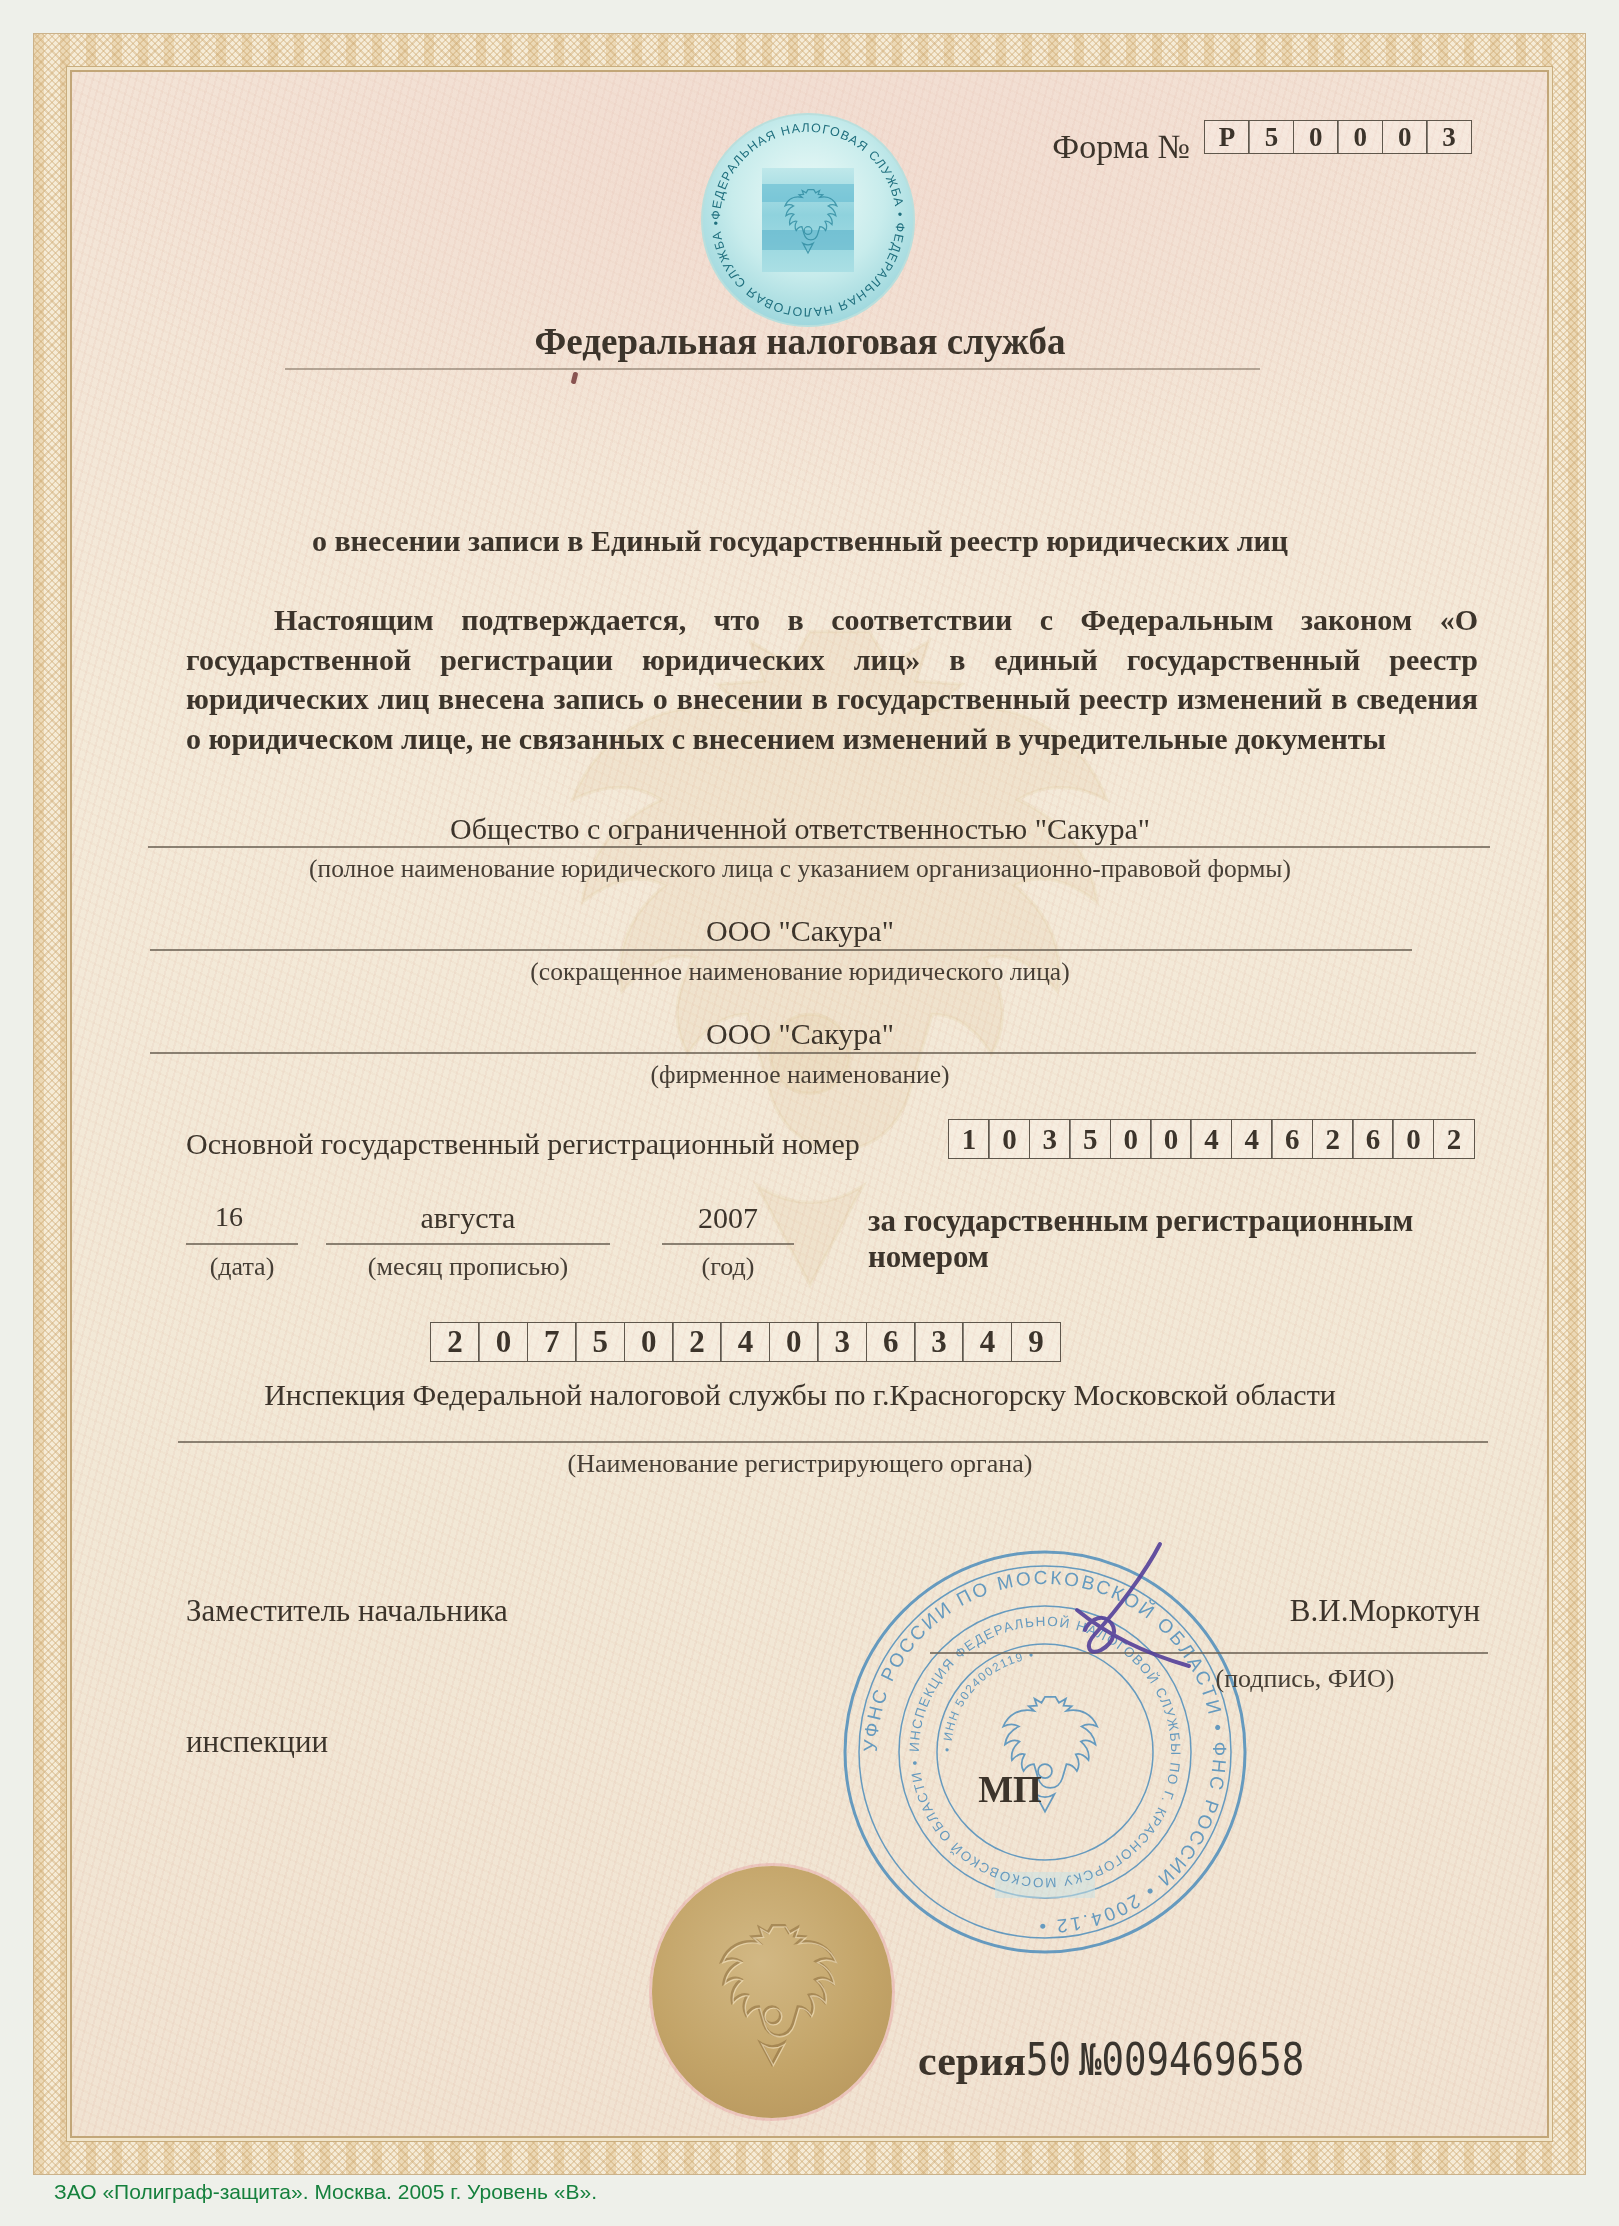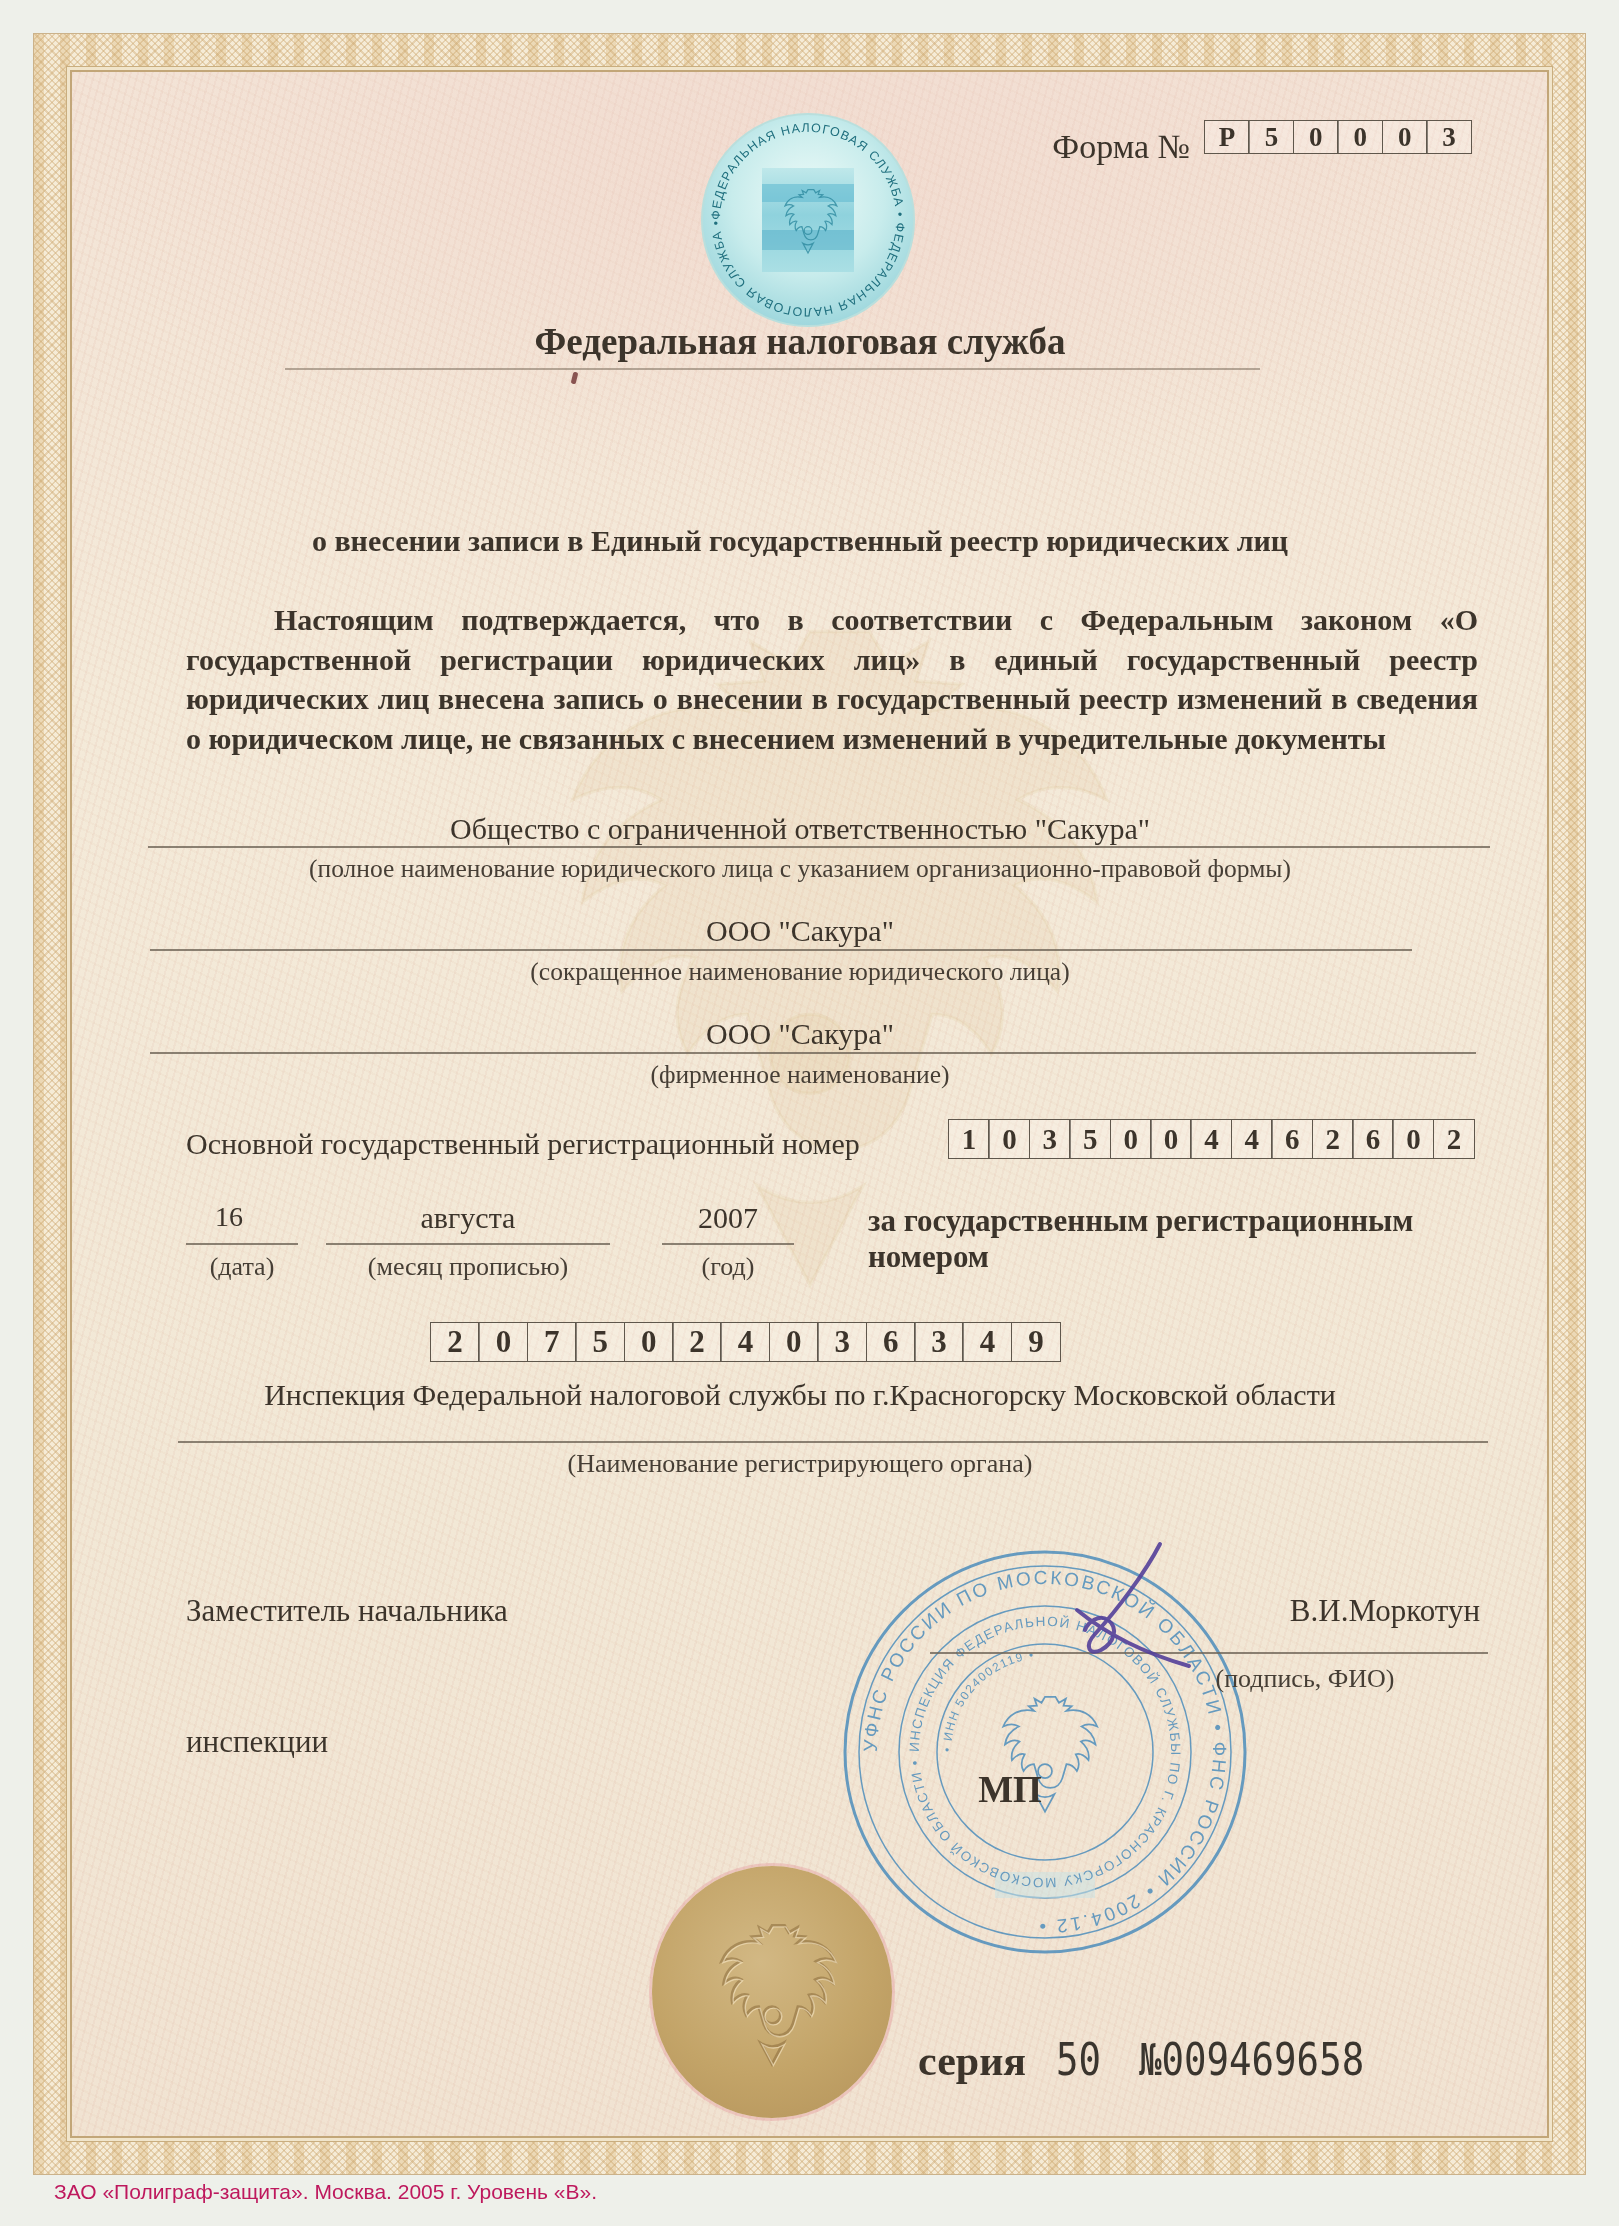--- a/index.html
+++ b/index.html
@@ -209,21 +209,21 @@
 
   <div class="abs" style="left:652px;top:1866px;width:240px;height:252px;border-radius:50%;
               background:radial-gradient(circle at 45% 38%, #d2b884 0%, #c3a468 55%, #b3925a 100%);
               box-shadow:0 0 0 6px rgba(231,150,158,.0), 0 0 0 3px rgba(226,139,150,.35);">
     <svg style="position:absolute;left:50px;top:36px;width:140px;height:180px" viewBox="0 0 200 230">
       <use href="#eagle" fill="none" stroke="rgba(138,108,60,.55)" stroke-width="4"></use>
       <use href="#eagle" fill="none" stroke="rgba(255,240,210,.55)" stroke-width="2" transform="translate(2,2)"></use>
     </svg>
   </div>
 
-  <div class="abs" style="left:918px;top:2034px;display:flex;align-items:baseline;gap:30px;">
+  <div class="abs" style="left:918px;top:2034px;display:flex;align-items:baseline;">
     <span class="ser b" style="font-size:42px;">серия</span>
     <span class="mono" style="font-size:44px;transform:scaleX(.85);transform-origin:left;color:#3a352e;">50</span>
     <span class="mono" style="font-size:44px;transform:scaleX(.85);transform-origin:left;color:#3a352e;">№009469658</span>
   </div>
 
-  <div class="abs" style="left:54px;top:2180px;font-size:21px;color:#be185d;font-family:'Liberation Sans','DejaVu Sans',sans-serif;">ЗАО «Полиграф-защита». Москва. 2005 г. Уровень «В».</div>
+  <div class="abs" style="left:54px;top:2180px;font-size:21px;color:#15803d;font-family:'Liberation Sans','DejaVu Sans',sans-serif;">ЗАО «Полиграф-защита». Москва. 2005 г. Уровень «В».</div>
 
 </div>
 
 </body></html>

